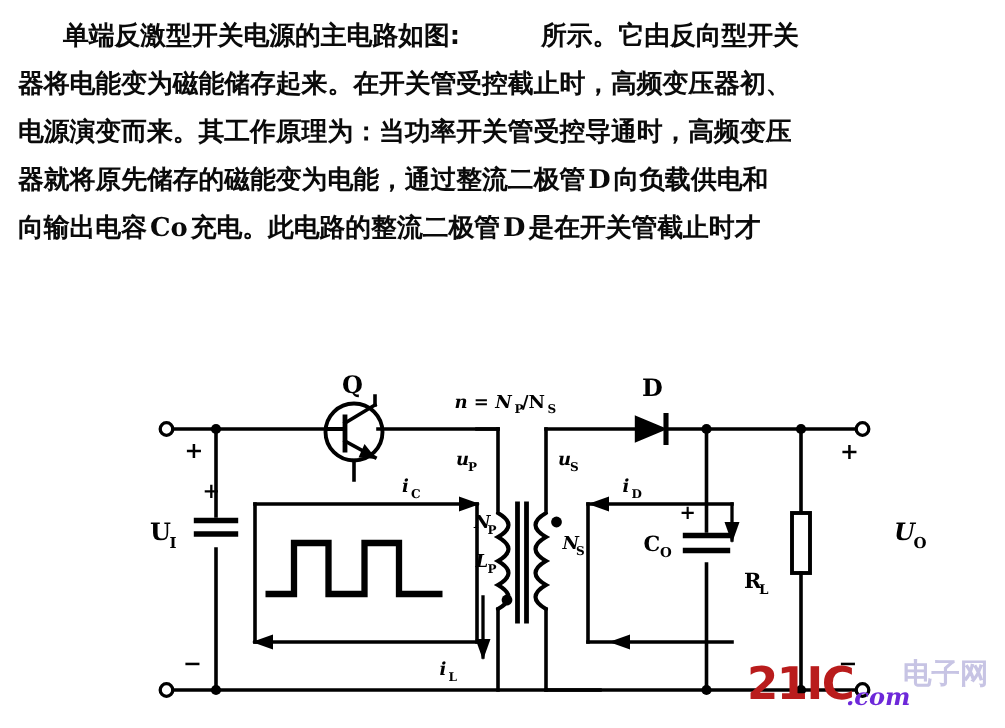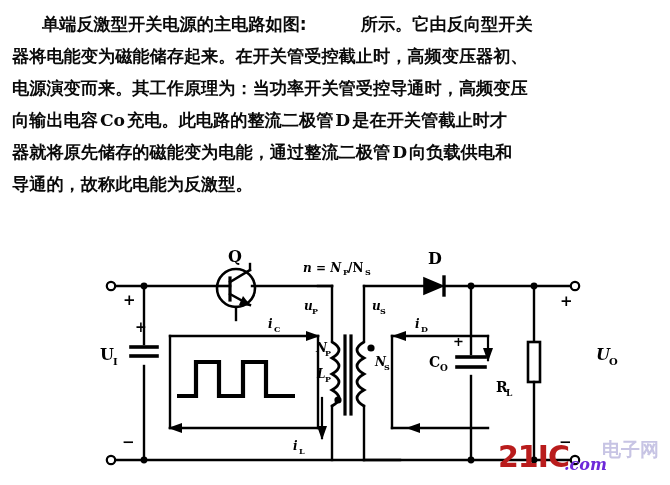--- a/index.html
+++ b/index.html
@@ -113,27 +113,24 @@
     <p>
       <span style="display:inline-block;width:30px;"></span><span>单端反激型开关电源的主电路如图</span><span>:</span><span class="fig-gap"></span><span>所示。它由反向型开关</span>
     </p>
     <p>
       <span>器将电能变为磁能储存起来。在开关管受控截止时，高频变压器初、</span>
     </p>
     <p>
       <span>电源演变而来。其工作原理为：当功率开关管受控导通时，高频变压</span>
     </p>
     <p>
+      <span>器就将原先储存的磁能变为电能，通过整流二极管</span><span class="latin">D</span><span>向负载供电和</span>
+    </p>
+    <p>
       <span>向输出电容</span><span class="latin">Co</span><span>充电。此电路的整流二极管</span><span class="latin">D</span><span>是在开关管截止时才</span>
-    </p>
-    <p>
-      <span>器就将原先储存的磁能变为电能，通过整流二极管</span><span class="latin">D</span><span>向负载供电和</span>
-    </p>
-    <p>
-      <span>导通的，故称此电能为反激型。</span>
     </p>
   </div>
 
   <div id="circuit">
   <svg width="670" height="237" viewBox="0 0 670 237" xmlns="http://www.w3.org/2000/svg">
     <g fill="none" stroke="#000" stroke-width="2.4" stroke-linecap="square">
 
       <circle cx="111" cy="38" r="4.2" fill="#fff" stroke="#000" stroke-width="2.2"></circle>
 
       <path d="M115.5,38 L219,38"></path>

